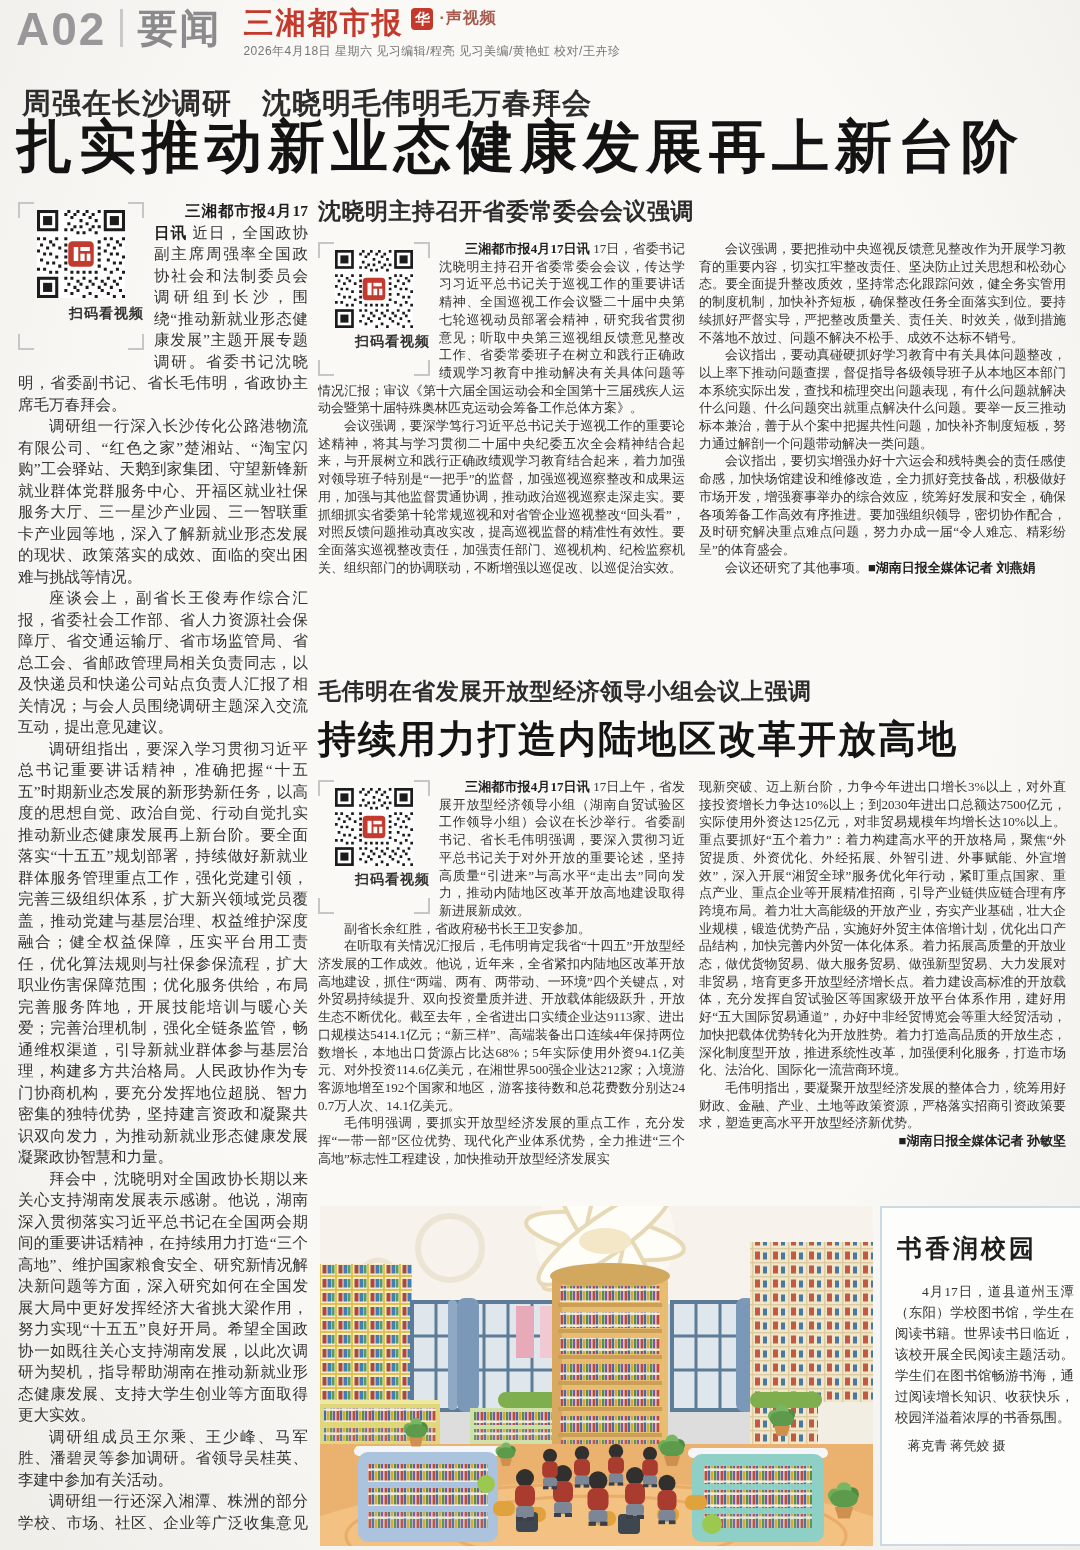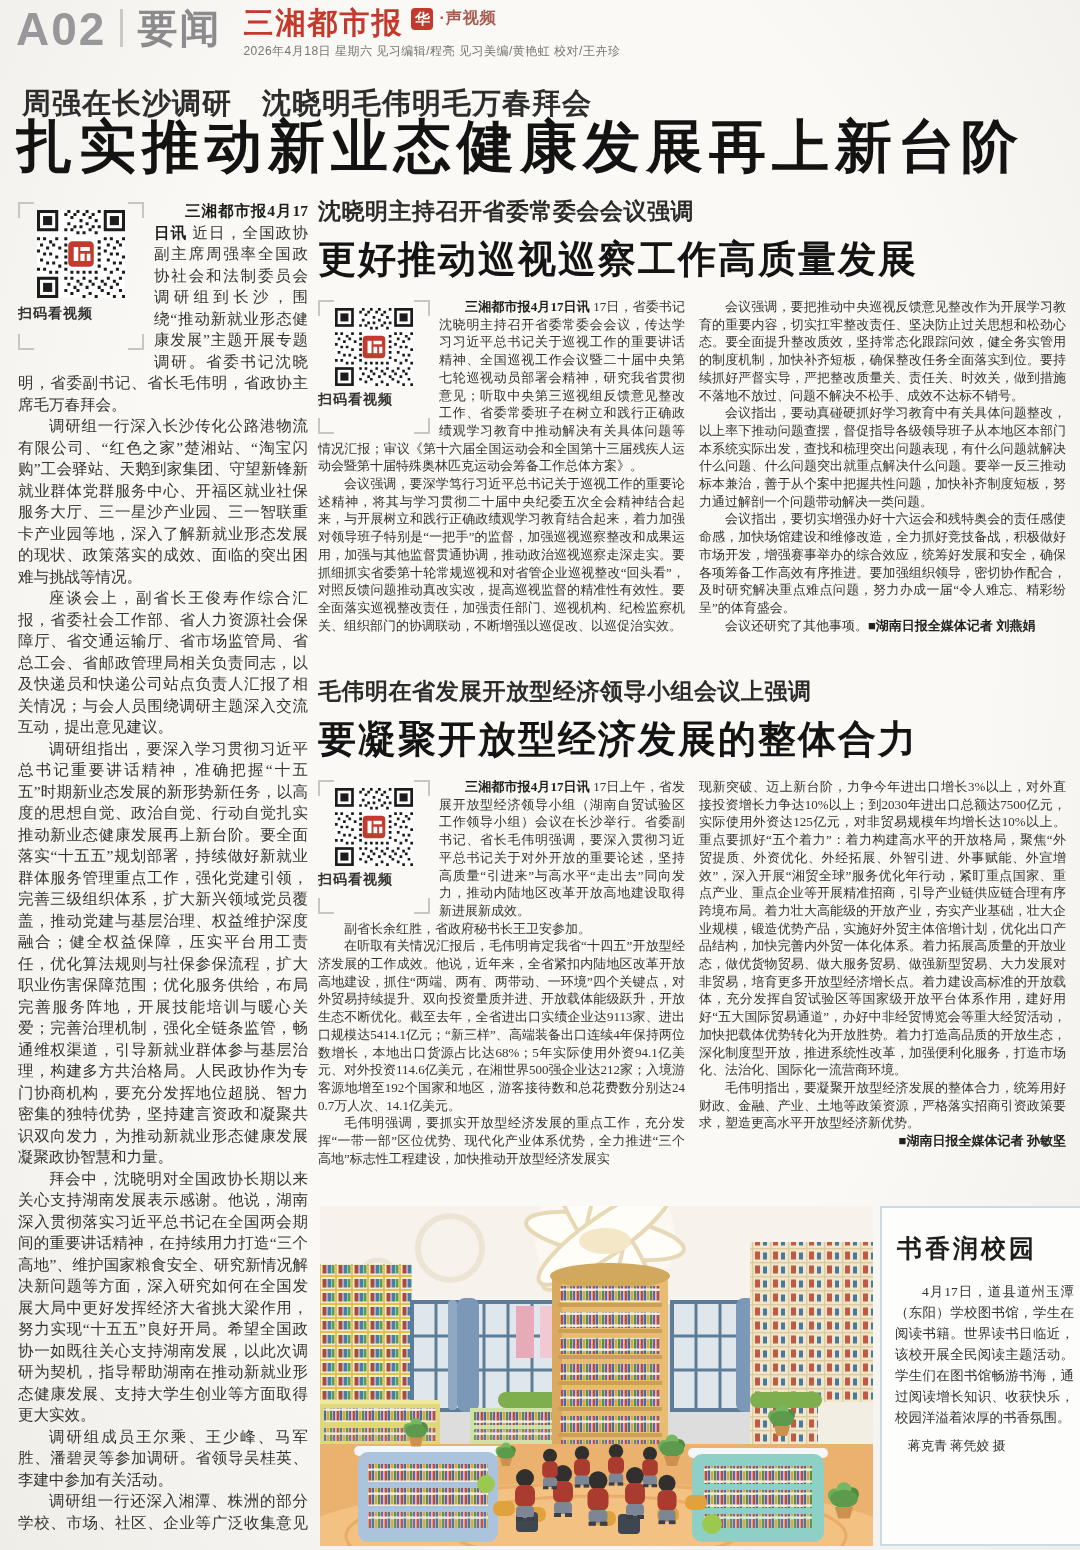--- a/index.html
+++ b/index.html
@@ -27,21 +27,21 @@
   .newsbody{font-family:"Liberation Serif",serif;text-align:justify;word-break:break-all;color:#343434;}
   .newsbody p{margin:0;text-indent:2em;}
   .newsbody p.cont{text-indent:0;}
   .lead-in{font-weight:bold;color:#1d1d1d;}
   .byline{font-weight:bold;text-indent:0 !important;color:#222;font-family:"Liberation Sans",sans-serif;}
   .byline-inline{font-weight:bold;color:#222;font-family:"Liberation Sans",sans-serif;}
   
   .col-left{position:absolute;left:18px;top:200px;width:290px;height:1336px;overflow:hidden;
             font-size:15.5px;line-height:21.5px;}
   
-  .qrblk{position:relative;float:left;width:126px;height:148px;margin:2px 10px 4px 0;text-align:left;}
+  .qrblk{position:relative;float:left;width:126px;height:148px;margin:2px 10px 4px 0;text-align:right;}
   .qrblk-sm{width:112px;height:134px;margin:2px 9px 4px 0;}
   .c{position:absolute;width:14px;height:14px;border:0 solid #c6c6c6;}
   .tl{left:0;top:0;border-left-width:2px;border-top-width:2px;}
   .tr{right:0;top:0;border-right-width:2px;border-top-width:2px;}
   .bl{left:0;bottom:0;border-left-width:2px;border-bottom-width:2px;}
   .br{right:0;bottom:0;border-right-width:2px;border-bottom-width:2px;}
   .qr{display:block;margin:8px auto 0;}
   .qr-label{font-size:14px;font-weight:bold;color:#333;letter-spacing:1px;margin-top:5px;
             font-family:"Liberation Sans",sans-serif;}
   
@@ -135,21 +135,20 @@
     <p>座谈会上，副省长王俊寿作综合汇报，省委社会工作部、省人力资源社会保障厅、省交通运输厅、省市场监管局、省总工会、省邮政管理局相关负责同志，以及快递员和快递公司站点负责人汇报了相关情况；与会人员围绕调研主题深入交流互动，提出意见建议。</p>
     <p>调研组指出，要深入学习贯彻习近平总书记重要讲话精神，准确把握“十五五”时期新业态发展的新形势新任务，以高度的思想自觉、政治自觉、行动自觉扎实推动新业态健康发展再上新台阶。要全面落实“十五五”规划部署，持续做好新就业群体服务管理重点工作，强化党建引领，完善三级组织体系，扩大新兴领域党员覆盖，推动党建与基层治理、权益维护深度融合；健全权益保障，压实平台用工责任，优化算法规则与社保参保流程，扩大职业伤害保障范围；优化服务供给，布局完善服务阵地，开展技能培训与暖心关爱；完善治理机制，强化全链条监管，畅通维权渠道，引导新就业群体参与基层治理，构建多方共治格局。人民政协作为专门协商机构，要充分发挥地位超脱、智力密集的独特优势，坚持建言资政和凝聚共识双向发力，为推动新就业形态健康发展凝聚政协智慧和力量。</p>
     <p>拜会中，沈晓明对全国政协长期以来关心支持湖南发展表示感谢。他说，湖南深入贯彻落实习近平总书记在全国两会期间的重要讲话精神，在持续用力打造“三个高地”、维护国家粮食安全、研究新情况解决新问题等方面，深入研究如何在全国发展大局中更好发挥经济大省挑大梁作用，努力实现“十五五”良好开局。希望全国政协一如既往关心支持湖南发展，以此次调研为契机，指导帮助湖南在推动新就业形态健康发展、支持大学生创业等方面取得更大实效。</p>
     <p>调研组成员王尔乘、王少峰、马军胜、潘碧灵等参加调研。省领导吴桂英、李建中参加有关活动。</p>
     <p>调研组一行还深入湘潭、株洲的部分学校、市场、社区、企业等广泛收集意见和建议。</p>
 
   </div>
 
   <div class="art art2">
     <div class="art-kicker">沈晓明主持召开省委常委会会议强调</div>
-    <div class="art-headline">更好推动巡视巡察工作高质量发展</div>
     <div class="art-body">
       <div class="art-col newsbody">
         <div class="qrblk qrblk-sm">
           <i class="c tl"></i>
             <i class="c tr"></i>
             <i class="c bl"></i>
             <i class="c br"></i>
           <svg class="qr" width="78" height="78">
               <use href="#qrsym"></use>
             </svg>
@@ -162,21 +161,21 @@
         <p>会议强调，要把推动中央巡视反馈意见整改作为开展学习教育的重要内容，切实扛牢整改责任、坚决防止过关思想和松劲心态。要全面提升整改质效，坚持常态化跟踪问效，健全务实管用的制度机制，加快补齐短板，确保整改任务全面落实到位。要持续抓好严督实导，严把整改质量关、责任关、时效关，做到措施不落地不放过、问题不解决不松手、成效不达标不销号。</p>
         <p>会议指出，要动真碰硬抓好学习教育中有关具体问题整改，以上率下推动问题查摆，督促指导各级领导班子从本地区本部门本系统实际出发，查找和梳理突出问题表现，有什么问题就解决什么问题、什么问题突出就重点解决什么问题。要举一反三推动标本兼治，善于从个案中把握共性问题，加快补齐制度短板，努力通过解剖一个问题带动解决一类问题。</p>
         <p>会议指出，要切实增强办好十六运会和残特奥会的责任感使命感，加快场馆建设和维修改造，全力抓好竞技备战，积极做好市场开发，增强赛事举办的综合效应，统筹好发展和安全，确保各项筹备工作高效有序推进。要加强组织领导，密切协作配合，及时研究解决重点难点问题，努力办成一届“令人难忘、精彩纷呈”的体育盛会。</p>
         <p><span>会议还研究了其他事项。</span><span class="byline-inline">■湖南日报全媒体记者 刘燕娟</span></p>
       </div>
     </div>
   </div>
 
   <div class="art art3">
     <div class="art-kicker">毛伟明在省发展开放型经济领导小组会议上强调</div>
-    <div class="art-headline">要凝聚开放型经济发展的整体合力</div>
+    <div class="art-headline">持续用力打造内陆地区改革开放高地</div>
     <div class="art-body">
       <div class="art-col newsbody">
         <div class="qrblk qrblk-sm">
           <i class="c tl"></i>
             <i class="c tr"></i>
             <i class="c bl"></i>
             <i class="c br"></i>
           <svg class="qr" width="78" height="78">
               <use href="#qrsym"></use>
             </svg>

